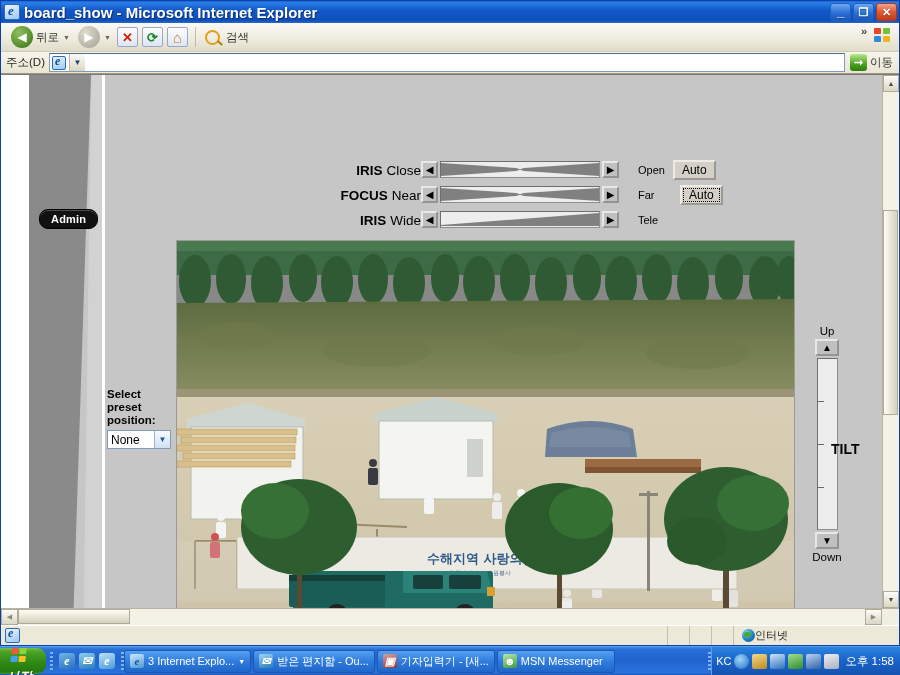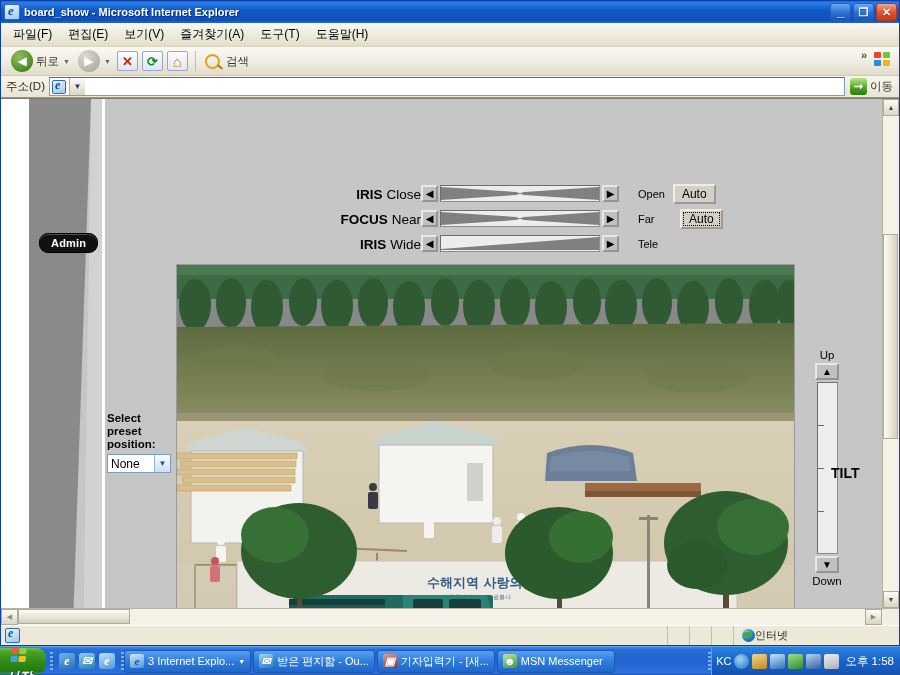--- a/index.html
+++ b/index.html
@@ -31,21 +31,21 @@
     width: 16px; height: 16px; flex: none;
     background: linear-gradient(160deg,#eaf4ff,#9ec8f0);
     border: 1px solid #2b6cb8; border-radius: 2px;
     position: relative; margin-right: 4px;
   }
   .title-ico::after {
     content: "e"; position: absolute; left: 3px; top: -2px;
     font: italic bold 13px "Liberation Serif", serif; color: #1452a8;
   }
   .title-text {
-    color: #fff; font-size: 11px; font-weight: bold;
+    color: #fff; font-size: 15px; font-weight: bold;
     text-shadow: 1px 1px 1px rgba(0,0,0,.45);
     white-space: nowrap;
   }
   .win-btns { position: absolute; right: 2px; top: 2px; display: flex; gap: 2px; }
   .wbtn {
     width: 21px; height: 18px; border-radius: 3px;
     border: 1px solid #1e5fc0;
     background: linear-gradient(180deg,#6fa8f0,#2b6fd6 55%,#1d57b8);
     position: relative; cursor: pointer;
   }
@@ -396,28 +396,20 @@
         </div>
       <div class="wbtn">
           <i>❐</i>
         </div>
       <div class="wbtn close">
           <i>✕</i>
         </div>
     </div>
   </div>
 
-  <div class="menubar" style="position:relative">
-    <div class="menu-item">파일(F)</div>
-    <div class="menu-item">편집(E)</div>
-    <div class="menu-item">보기(V)</div>
-    <div class="menu-item">즐겨찾기(A)</div>
-    <div class="menu-item">도구(T)</div>
-    <div class="menu-item">도움말(H)</div>
-  </div>
 
   <div class="toolbar">
     <div class="tb-btn">
       <div class="navcirc back">◀</div>
       <span class="tb-lbl">뒤로</span>
       <span class="caret">▼</span>
     </div>
     <div class="tb-btn">
       <div class="navcirc off">▶</div>
       <span class="caret">▼</span>

